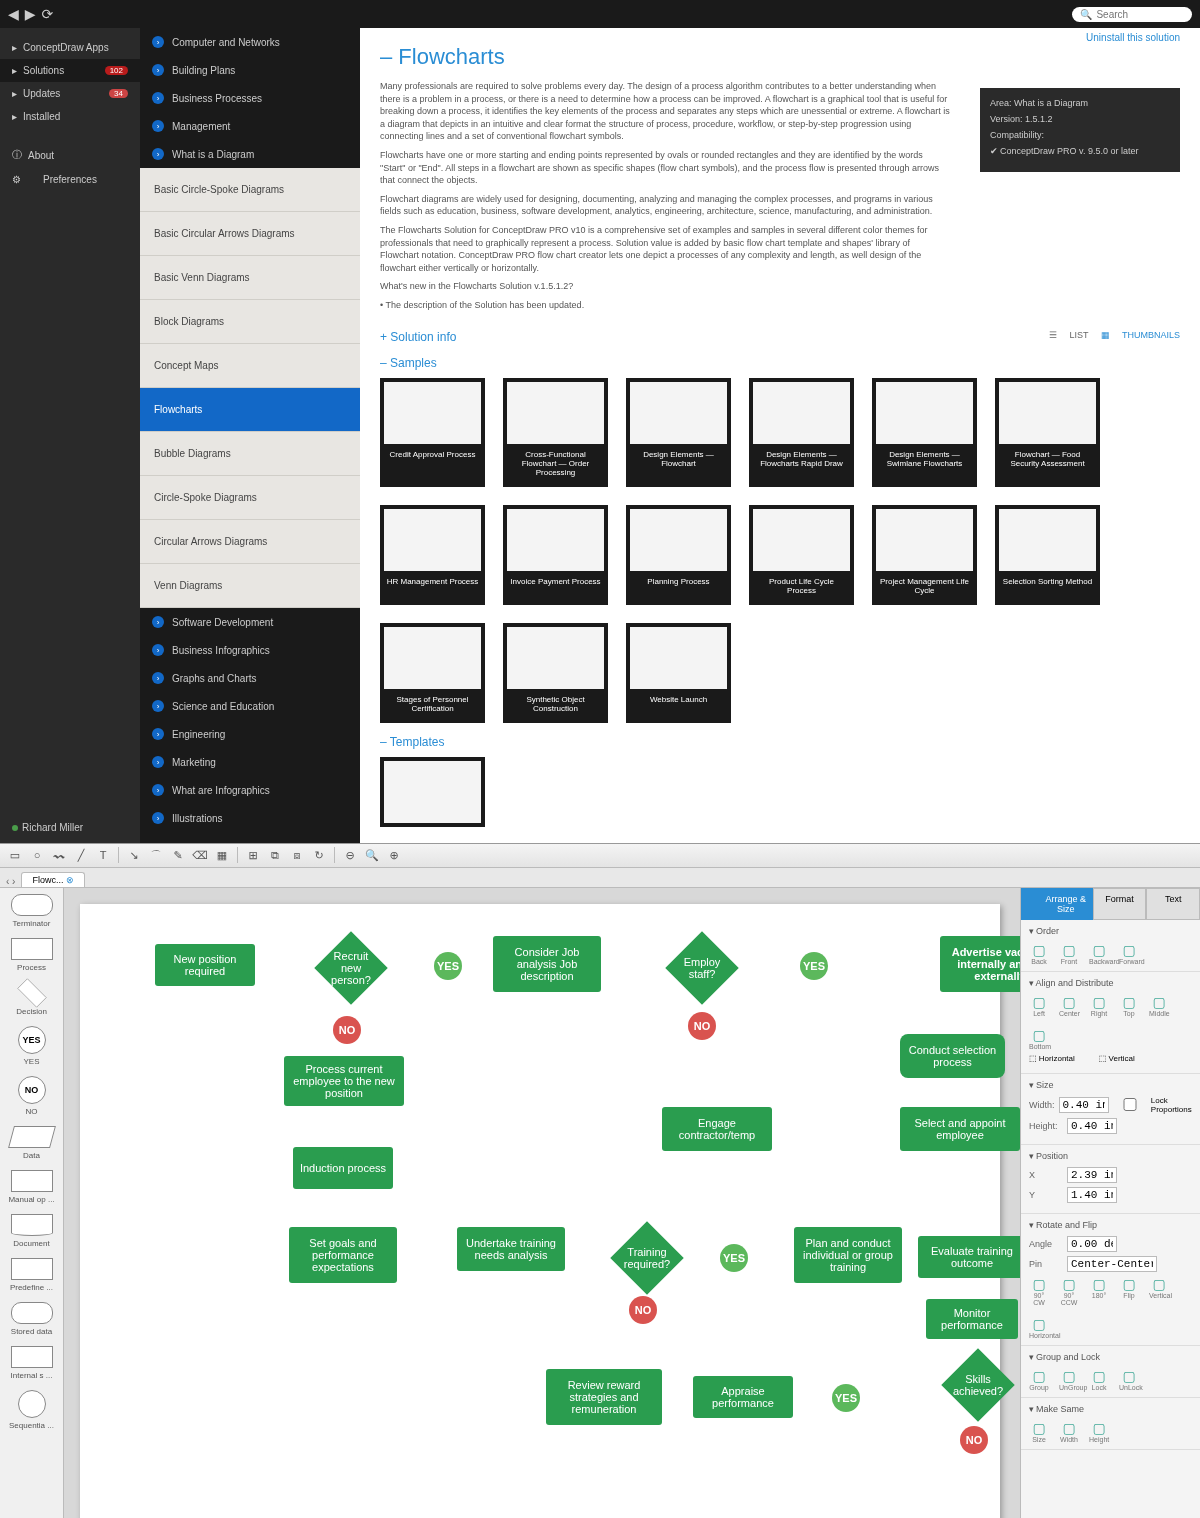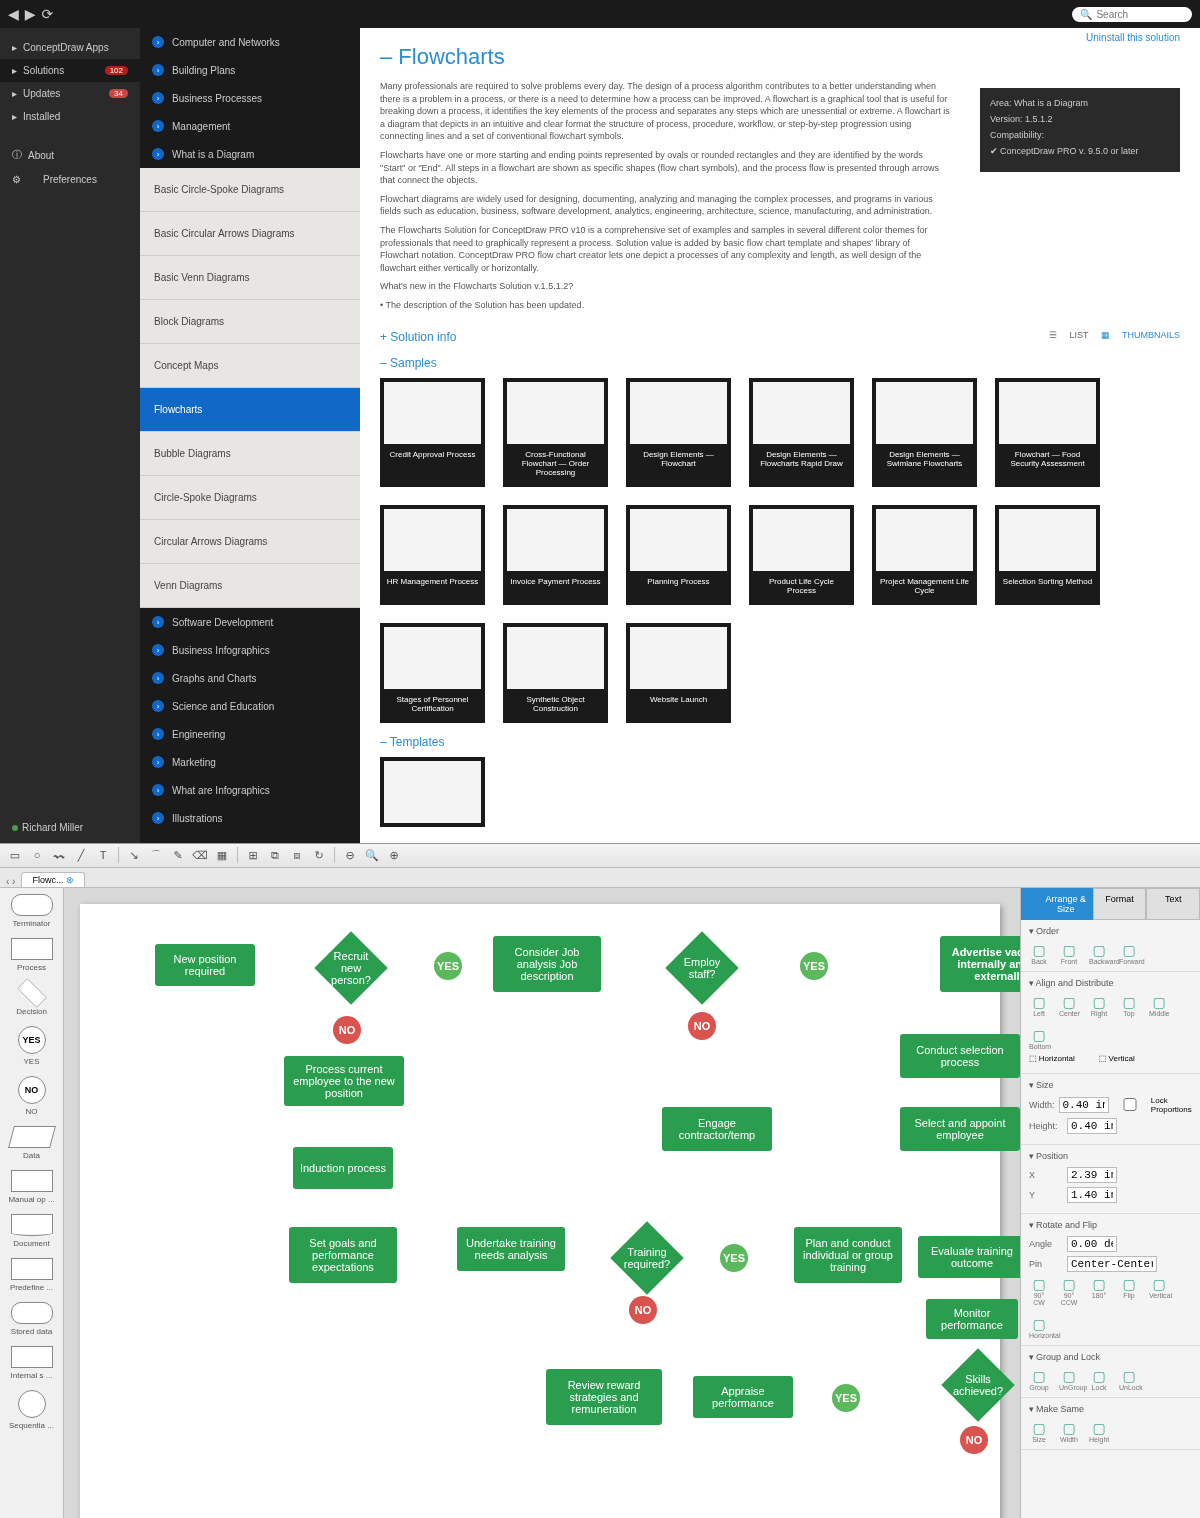--- a/index.html
+++ b/index.html
@@ -320,21 +320,21 @@
           <div class="shape-label">Sequentia ...</div>
         </div>
       </div>
 
     <div class="canvas-wrap">
       <div class="canvas" id="canvas">
           <div class="fc-box" style="left: 75px; top: 40px; width: 100px; height: 42px;">New position required</div>
           <div class="fc-box" style="left: 413px; top: 32px; width: 108px; height: 56px;">Consider Job analysis Job description</div>
           <div class="fc-box" style="left: 860px; top: 32px; width: 120px; height: 56px; font-weight: bold;">Advertise vacancy internally and/or externally</div>
           <div class="fc-box" style="left: 204px; top: 152px; width: 120px; height: 50px;">Process current employee to the new position</div>
-          <div class="fc-box" style="left: 820px; top: 130px; width: 120px; height: 44px;">Conduct selection process</div>
+          <div class="fc-box" style="left: 820px; top: 130px; width: 105px; height: 44px; border-radius: 8px;">Conduct selection process</div>
           <div class="fc-box" style="left: 582px; top: 203px; width: 110px; height: 44px;">Engage contractor/temp</div>
           <div class="fc-box" style="left: 820px; top: 203px; width: 120px; height: 44px;">Select and appoint employee</div>
           <div class="fc-box" style="left: 213px; top: 243px; width: 100px; height: 42px;">Induction process</div>
           <div class="fc-box" style="left: 209px; top: 323px; width: 108px; height: 56px;">Set goals and performance expectations</div>
           <div class="fc-box" style="left: 377px; top: 323px; width: 108px; height: 44px;">Undertake training needs analysis</div>
           <div class="fc-box" style="left: 714px; top: 323px; width: 108px; height: 56px;">Plan and conduct individual or group training</div>
           <div class="fc-box" style="left: 838px; top: 332px; width: 108px; height: 42px;">Evaluate training outcome</div>
           <div class="fc-box" style="left: 846px; top: 395px; width: 92px; height: 40px;">Monitor performance</div>
           <div class="fc-box" style="left: 466px; top: 465px; width: 116px; height: 56px;">Review reward strategies and remuneration</div>
           <div class="fc-box" style="left: 613px; top: 472px; width: 100px; height: 42px;">Appraise performance</div>

